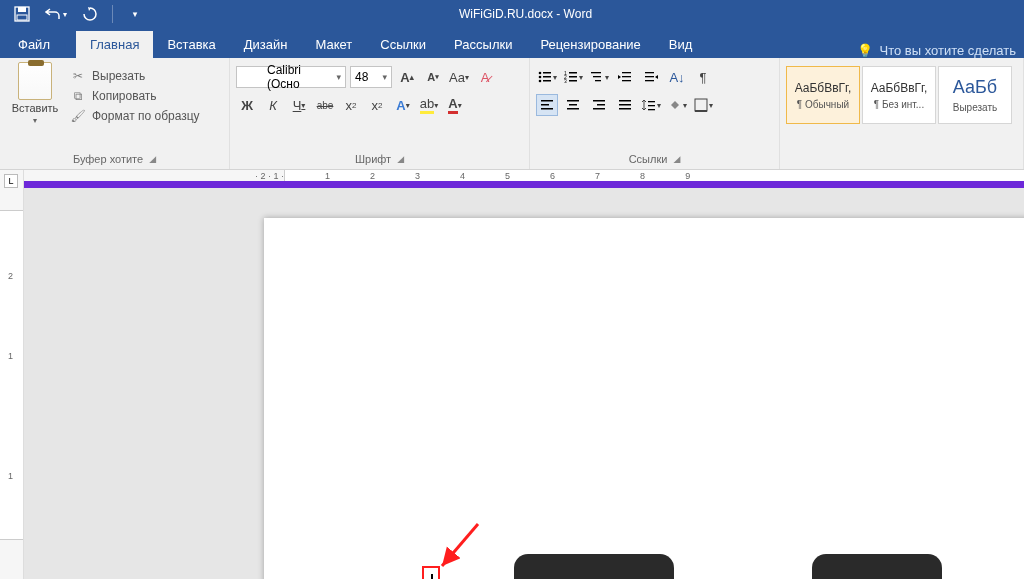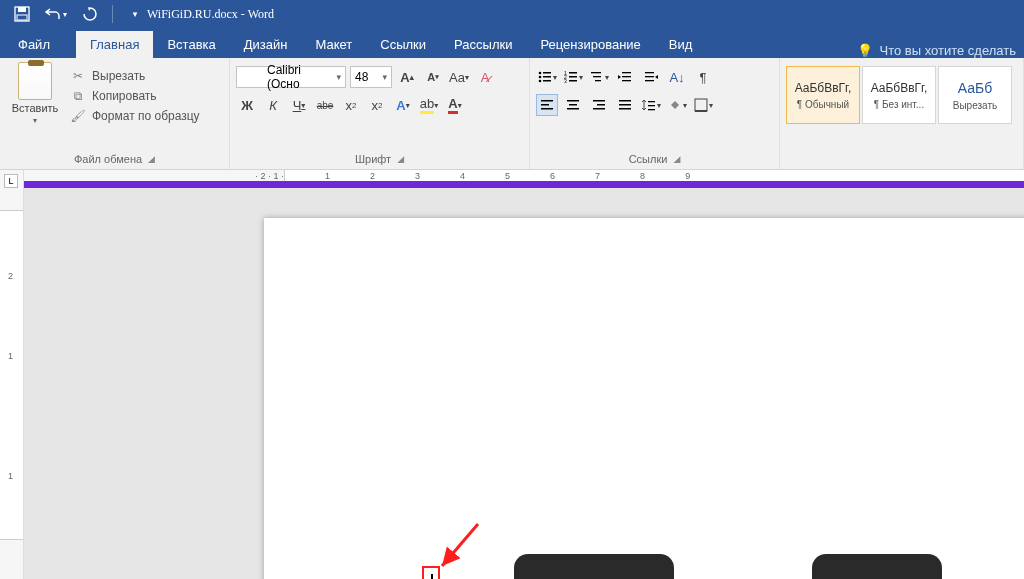--- a/index.html
+++ b/index.html
@@ -3,21 +3,21 @@
 <meta charset="utf-8">
 <style>
   * { box-sizing: border-box; margin: 0; padding: 0; font-family: "Segoe UI", Tahoma, sans-serif; }
   body { background: #fff; width: 1024px; height: 579px; overflow: hidden; user-select: none; }
 
   
   .titlebar { height: 28px; background: #2b579a; color: #fff; display: flex; align-items: center; font-size: 12px; }
   .titlebar .qat { display: flex; align-items: center; gap: 10px; padding-left: 10px; }
   .qat-btn { width: 24px; height: 24px; display: flex; align-items: center; justify-content: center; cursor: pointer; color: #fff; }
   .qat-sep { width: 1px; height: 18px; background: rgba(255,255,255,.3); }
-  .titlebar .title { flex: 1; margin-right: 120px; font-family: Liberation Serif, serif; }
+  .titlebar .title { flex: 1; text-align: center; margin-right: 120px; }
 
   
   .tabs { height: 30px; background: #2b579a; display: flex; align-items: flex-end; padding-left: 4px; gap: 0; }
   .tab { padding: 6px 14px; font-size: 13px; color: #fff; cursor: pointer; }
   .tab.active { background: #f1f1f1; color: #2b579a; margin-left: 12px; }
   .tellme { margin-left: auto; display: flex; align-items: center; gap: 6px; padding-right: 8px; color: #cfe0f6; font-size: 13px; }
 
   
   .ribbon { height: 112px; background: #f1f1f1; border-bottom: 1px solid #d4d4d4; display: flex; }
   .group { border-right: 1px solid #e0e0e0; display: flex; flex-direction: column; padding: 4px 6px 2px 6px; }
@@ -46,21 +46,21 @@
   .grow-icon, .shrink-icon { font-weight: bold; }
 
   
   .para-rows { display: flex; flex-direction: column; gap: 6px; padding-top: 4px; }
 
   
   .styles-body { display: flex; gap: 2px; }
   .style-card { width: 74px; height: 58px; border: 1px solid #d6d6d6; background: #fff; display: flex; flex-direction: column; align-items: center; justify-content: center; font-size: 10px; cursor: pointer; }
   .style-card.sel { border-color: #f0b94a; background: #fdf1db; }
   .style-card .preview { font-size: 12px; color: #333; margin-bottom: 4px; }
-  .style-card.heading .preview { color: #2b579a; font-size: 14px; }
+  .style-card.heading .preview { color: #2b579a; font-size: 18px; }
   .style-card .name { color: #555; font-size: 10px; white-space: nowrap; overflow: hidden; max-width: 100%; }
 
   
   .workspace { display: flex; height: calc(579px - 28px - 30px - 112px); background: #e6e6e6; }
   .vruler { width: 24px; background: #f6f6f6; border-right: 1px solid #ddd; position: relative; }
   .vruler .tab-l { position: absolute; top: 4px; left: 4px; width: 14px; height: 14px; border: 1px solid #bbb; background: #fff; font-size: 9px; display: flex; align-items: center; justify-content: center; }
   .vscale { position: absolute; top: 40px; left: 0; width: 100%; background: #fff; border-top: 1px solid #ccc; border-bottom: 1px solid #ccc; }
   .doc-wrap { flex: 1; display: flex; flex-direction: column; overflow: hidden; }
   .hruler { height: 18px; background: #f6f6f6; border-bottom: 7px solid #6d28d9; font-size: 9px; color: #666; position: relative; }
   .hruler .scale { position: absolute; left: 260px; right: 0; top: 0; height: 100%; background: #fff; border-left: 1px solid #ccc; display: flex; align-items: center; }
@@ -141,21 +141,21 @@
             <span class="mini-icon">⧉</span>
             <span>Копировать</span>
           </div>
         <div class="row">
             <span class="mini-icon">🖌</span>
             <span>Формат по образцу</span>
           </div>
       </div>
     </div>
     <div class="group-label">
-        <span>Файл обмена</span>
+        <span>Буфер хотите</span>
         <span class="dlg-launcher">◢</span>
       </div>
   </div>
 
   <div class="group" style="width:300px">
     <div class="group-body">
       <div class="font-rows">
         <div class="row-h">
           <div class="sel font-name">
               <span>Calibri (Осно</span>

